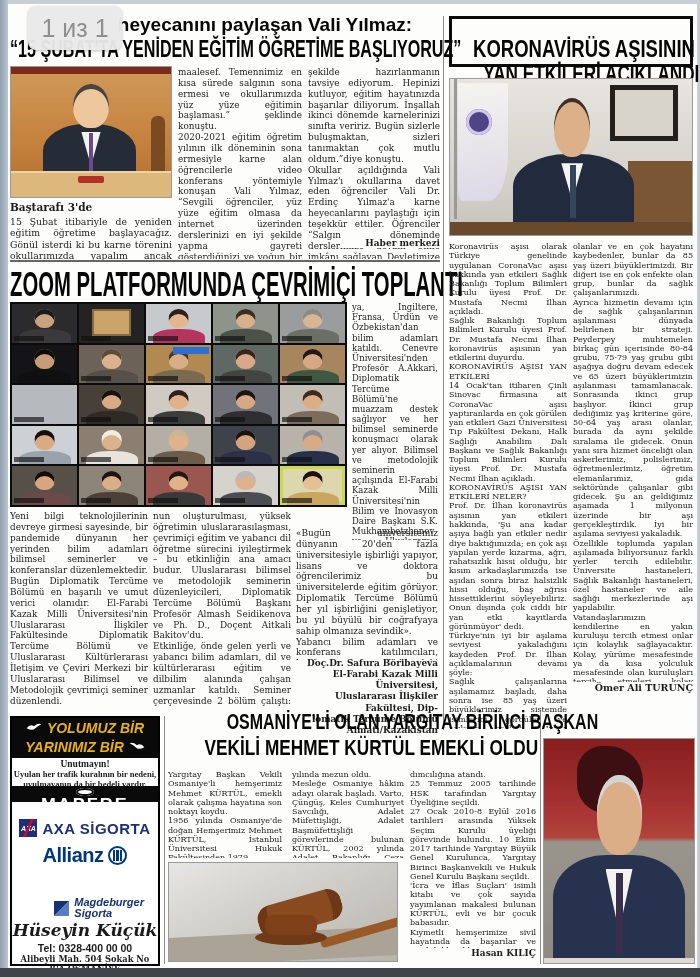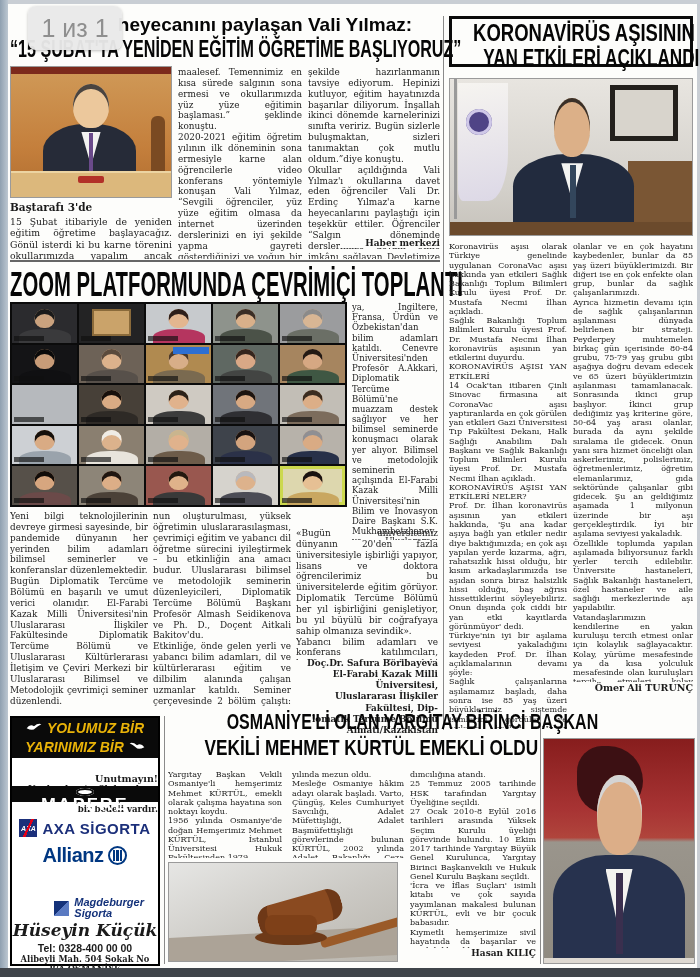--- a/index.html
+++ b/index.html
@@ -80,21 +80,21 @@
                   background:var(--shirt);border-radius:45% 45% 0 0;}
   .ztag{position:absolute;left:2px;bottom:2px;width:46%;height:5px;background:rgba(15,15,15,.65);}
   .zbanner{position:absolute;right:2px;top:2px;width:55%;height:7px;background:#2d6fd2;}
   .zlogo{position:absolute;left:20%;top:12%;width:60%;height:70%;background:#caa36a;border:2px solid #8a6a3a;box-sizing:border-box;}
 
   
   #ad-block{border:2px solid #000;background:#fff;box-sizing:border-box;}
   .ad-row{position:absolute;left:0;width:100%;box-sizing:border-box;}
   #ad-slogan{background:#0a0a0a;color:#eab308;font-family:"Liberation Sans",sans-serif;font-weight:bold;font-style:italic;}
   #ad-slogan .line{display:flex;align-items:center;justify-content:center;gap:5px;font-size:14px;height:19px;}
-  #ad-warning{font-weight:bold;text-align:right;font-size:8.6px;line-height:1.15;padding-top:16px;}
+  #ad-warning{font-weight:bold;text-align:center;font-size:8.6px;line-height:1.15;padding-top:1px;font-family:Liberation Serif, serif;}
   #ad-warning .t{font-size:9.5px;}
   #ad-mapfre{background:#0a0a0a;color:#fff;text-align:center;font-family:"Liberation Sans",sans-serif;}
   #ad-mapfre .emb{display:block;margin:2px auto 0;width:18px;height:8px;background:#fff;border-radius:50%;box-shadow:inset 0 0 0 2px #0a0a0a, inset 0 0 0 3px #fff;}
   #ad-mapfre .word{font-weight:bold;font-size:17px;letter-spacing:2px;line-height:18px;display:inline-block;transform:scaleX(1.05);}
   .brand-row{display:flex;align-items:center;justify-content:center;gap:5px;font-family:"Liberation Sans",sans-serif;}
   .axa-box{width:18px;height:18px;background:#1b2f7a;color:#fff;font-weight:bold;font-style:italic;font-size:7px;
            display:flex;align-items:center;justify-content:center;position:relative;overflow:hidden;}
   .axa-box::after{content:"";position:absolute;inset:0;background:linear-gradient(115deg,transparent 46%,#e0001a 46%,#e0001a 56%,transparent 56%);}
   .axa-text{font-weight:bold;font-size:15px;color:#1b2f7a;letter-spacing:.5px;}
   .allianz-text{font-weight:bold;font-size:20px;color:#003781;letter-spacing:-.5px;}
@@ -265,21 +265,21 @@
   <div class="abs body-text" style="left:296px;top:528px;width:142px;height:132px;font-size:8.9px;">«Bugün üniversitemiz dünyanın 20'den fazla üniversitesiyle işbirliği yapıyor, lisans ve doktora öğrencilerimiz bu üniversitelerde eğitim görüyor. Diplomatik Tercüme Bölümü her yıl işbirliğini genişletiyor, bu yıl büyülü bir coğrafyaya sahip olmanıza sevindik».
 Yabancı bilim adamları ve konferans katılımcıları, konferans hakkındaki izlenimlerini paylaştı. Genel olarak konferans, konferans katılımcıları üzerinde derin bir etki bırakan kişilerarası iletişim, çeviri, tartışmalar yoluyla hedefine ulaşmıştır.</div>
   <div class="abs" style="left:296px;top:658px;width:142px;font-weight:bold;font-size:8.9px;line-height:1.25;text-align:right;white-space:pre-line;">Doç.Dr. Safura Böribayeva
 El-Farabi Kazak Milli Üniversitesi,
 Uluslararası İlişkiler Fakültesi, Dip-
 lomatik Tercüme Bölümü
 Almatı/Kazakistan</div>
 
   <div class="abs rule-v" style="left:443px;top:16px;height:714px;"></div>
 
-  <div class="abs ctr" style="left:449px;top:16px;width:244px;height:51px;border:3px solid #0a0a0a;box-sizing:border-box;padding-top:2px;">
+  <div class="abs ctr" style="left:449px;top:16px;width:244px;height:51px;border:3px solid #0a0a0a;box-sizing:border-box;padding-top:18px;">
     <div class="hl" style="font-size:22px;line-height:25px;">
       <span class="sqC" style="transform:scale(0.84,1.05);">KORONAVİRÜS AŞISININ</span><br>
       <span class="sqC" style="transform:scale(0.78,1.05);">YAN ETKİLERİ AÇIKLANDI!</span>
     </div>
   </div>
 
   <div class="abs ph" id="corona-photo" style="left:449px;top:78px;width:244px;height:158px;">
     <div class="frame"></div>
       <div class="cab"></div>
     <div class="flag"></div>

